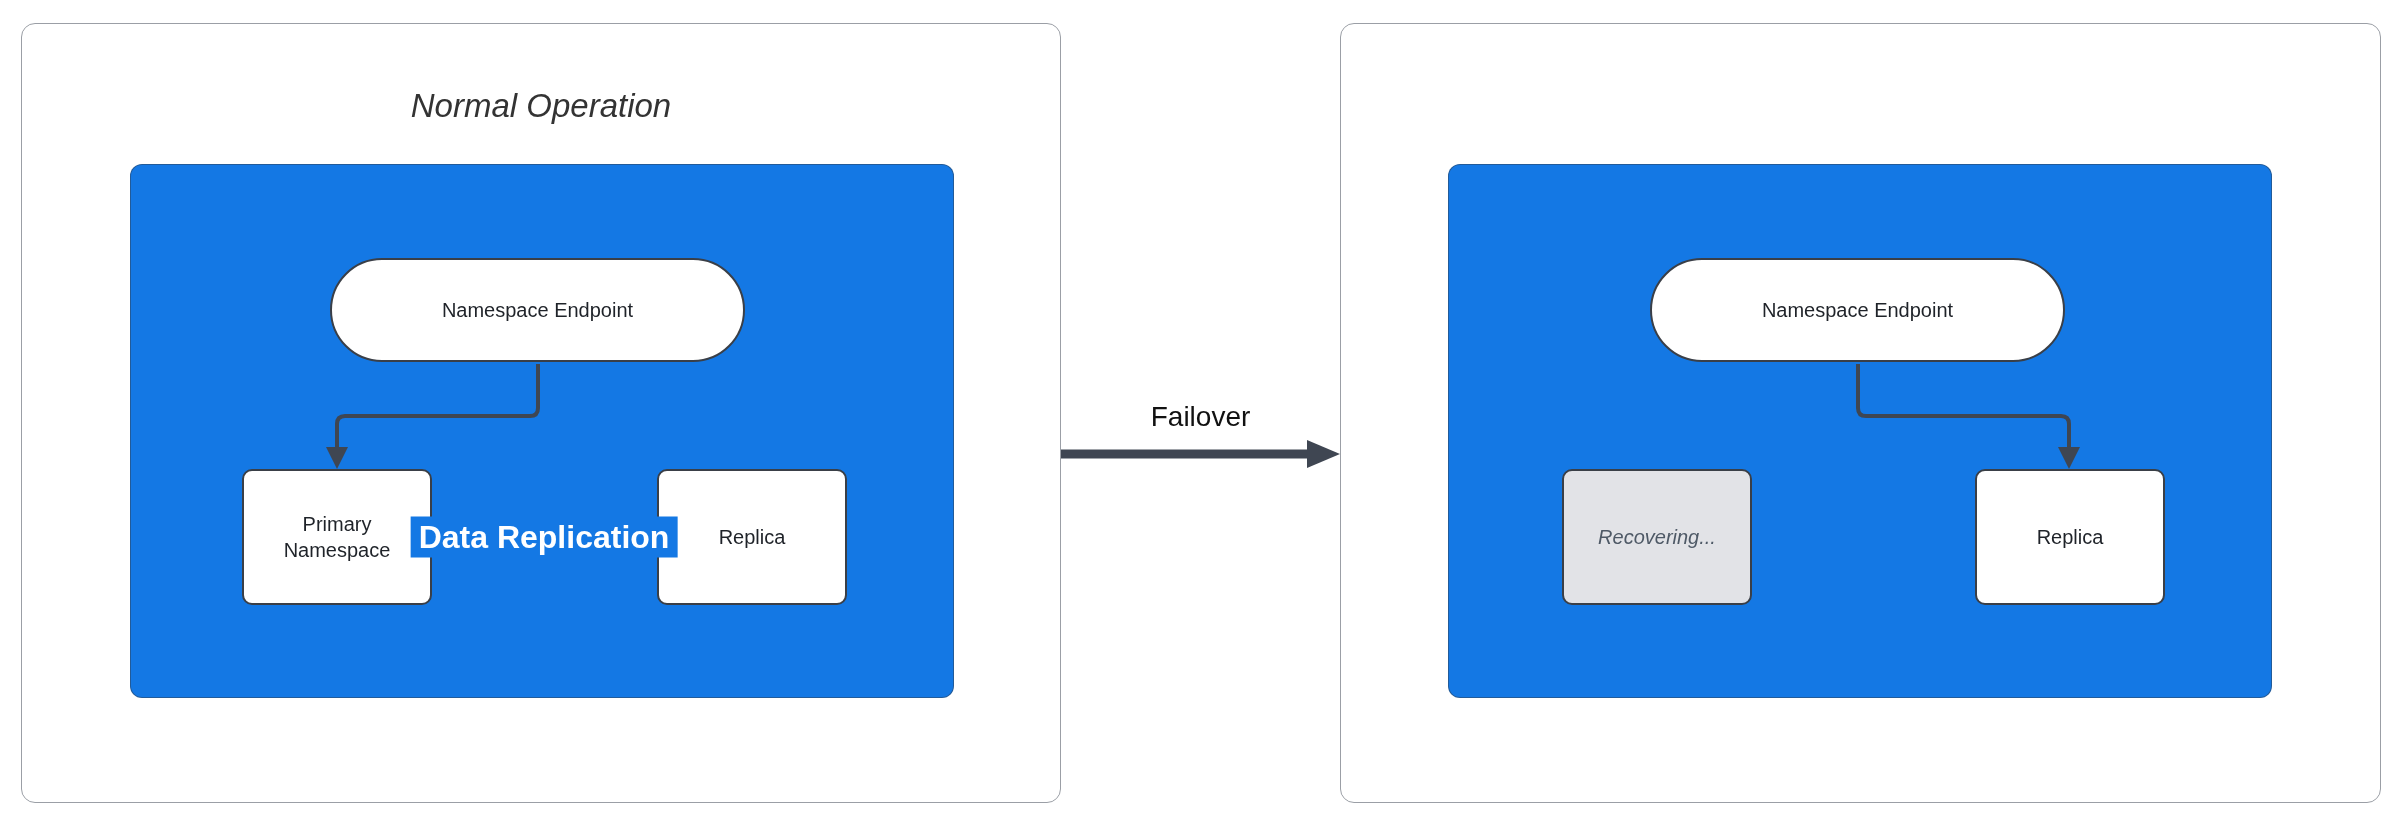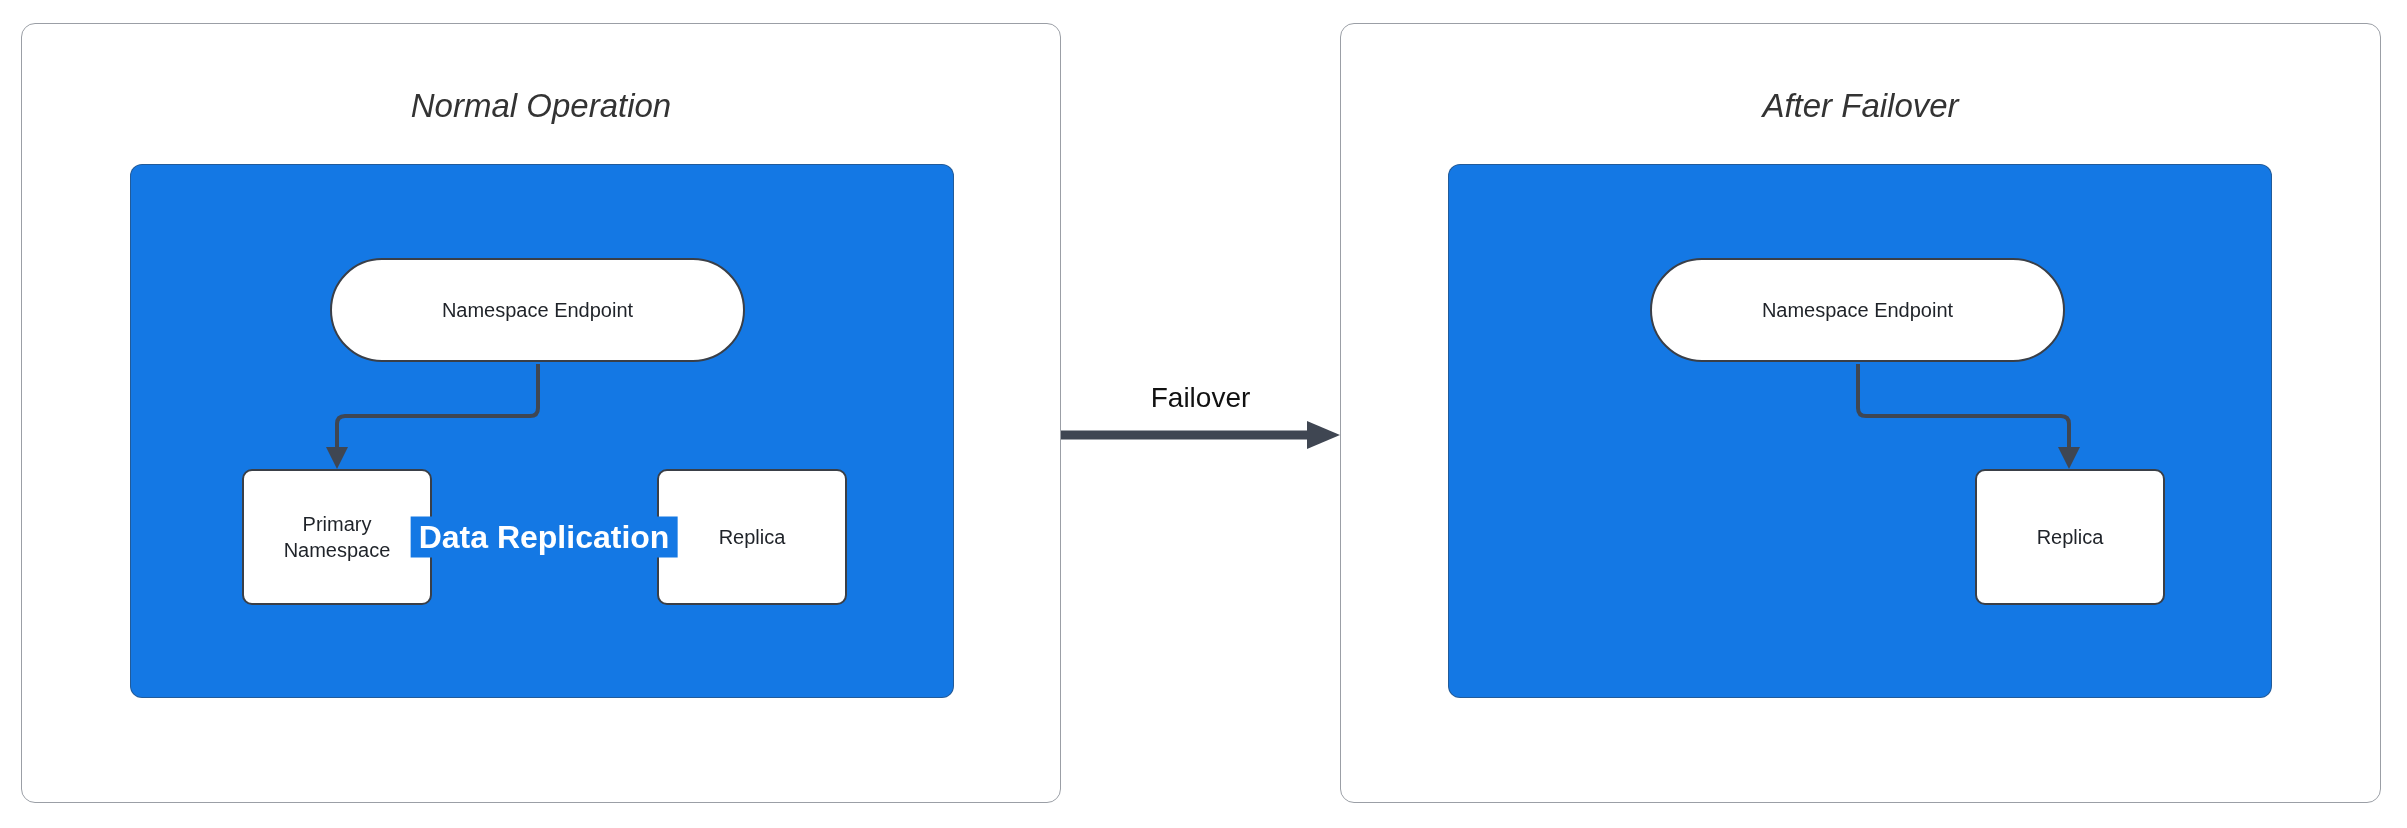--- a/index.html
+++ b/index.html
@@ -54,21 +54,21 @@
   #node-primary{left:111px;}
   #node-replica-left{left:526px;}
   #node-recovering{left:113px;background:var(--recovering-fill);
     color:var(--recovering-text);font-style:italic;}
   #node-replica-right{left:526px;}
   .edge-label{
     position:absolute;left:413px;top:372px;transform:translate(-50%,-50%);
     background:var(--cluster-blue);color:var(--edge-label-text);
     font-weight:700;font-size:32px;padding:2px 8px;white-space:nowrap;
   }
-  .failover{position:absolute;left:1061px;top:377px;width:279px;height:90px;}
+  .failover{position:absolute;left:1061px;top:396px;width:279px;height:90px;}
   .failover-label{
     position:absolute;top:5px;left:0;right:0;text-align:center;
     font-size:28px;color:var(--failover-text);
   }
   .failover svg{position:absolute;left:0;top:0;width:279px;height:90px;display:block;}
   .failover line{stroke:var(--arrow);stroke-width:9;}
   .failover polygon{fill:var(--arrow);}
 </style>
 </head>
 <body>
@@ -110,35 +110,37 @@
 
   <div class="failover">
     <div class="failover-label">Failover</div>
     <svg viewBox="0 0 279 90">
       <line x1="0" y1="58" x2="246" y2="58"></line>
       <polygon points="246,44 246,72 279,58"></polygon>
     </svg>
   </div>
 
   <section class="panel" id="panel-right">
-    <h2 class="panel-title">After Failover</h2>
 
     <div class="cluster" id="cluster-right">
       <svg class="edges" viewBox="0 0 824 534">
 
         <g>
           <path d="M409,199 V243 Q409,251 417,251 H612 Q620,251 620,259 V284"></path>
           <polygon points="609,282 631,282 620,304"></polygon>
         </g>
       </svg>
 
       <div class="node stadium" id="stadium-right">
         <span>Namespace Endpoint</span>
       </div>
 
+      <div class="node rect" id="node-recovering">
+        <span>Recovering...</span>
+      </div>
 
       <div class="node rect" id="node-replica-right">
         <span>Replica</span>
       </div>
     </div>
   </section>
 
 </div>
 
 </body></html>

